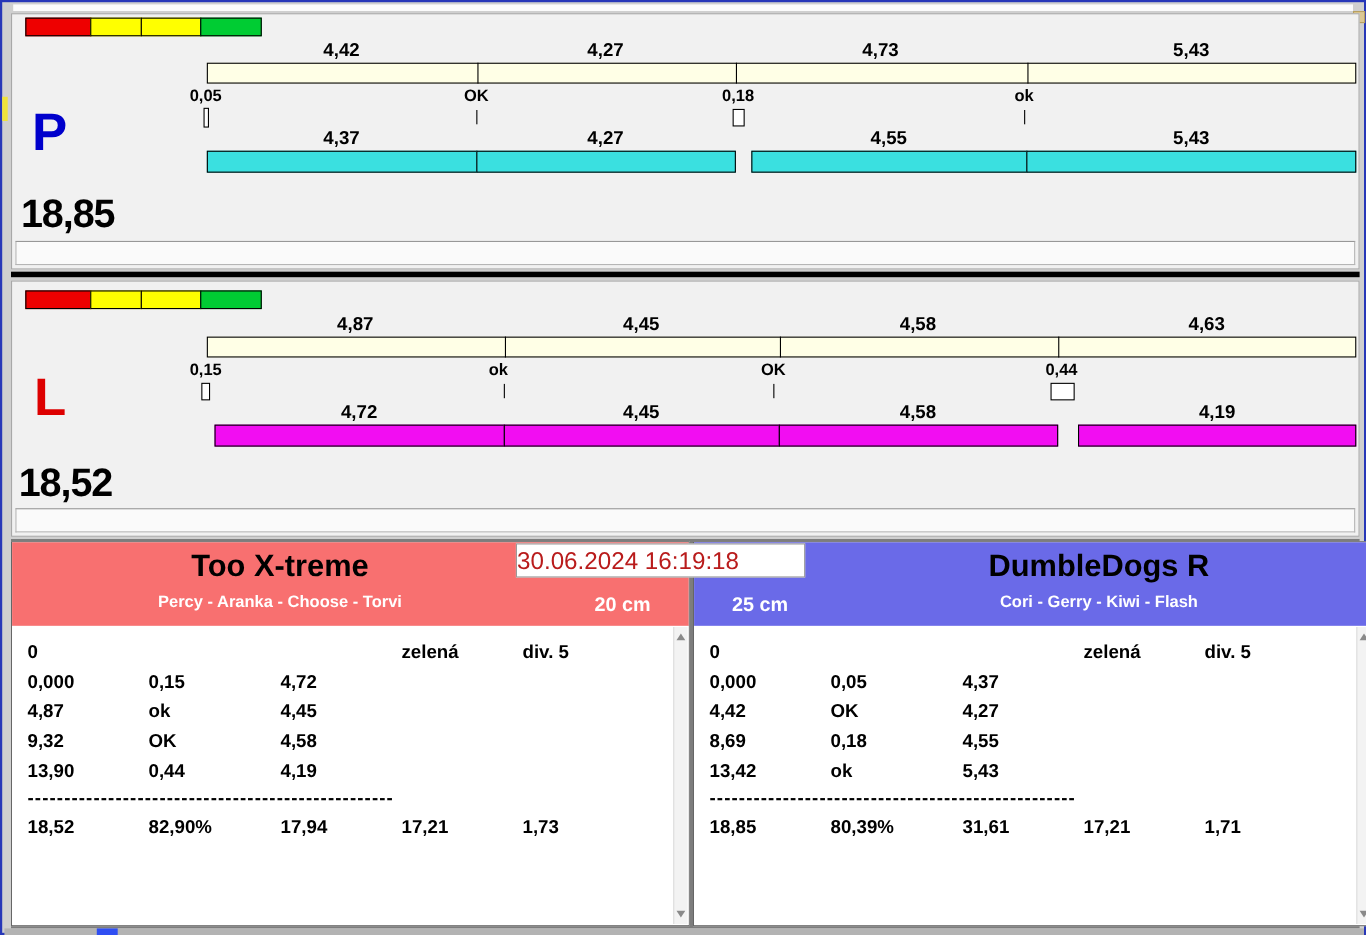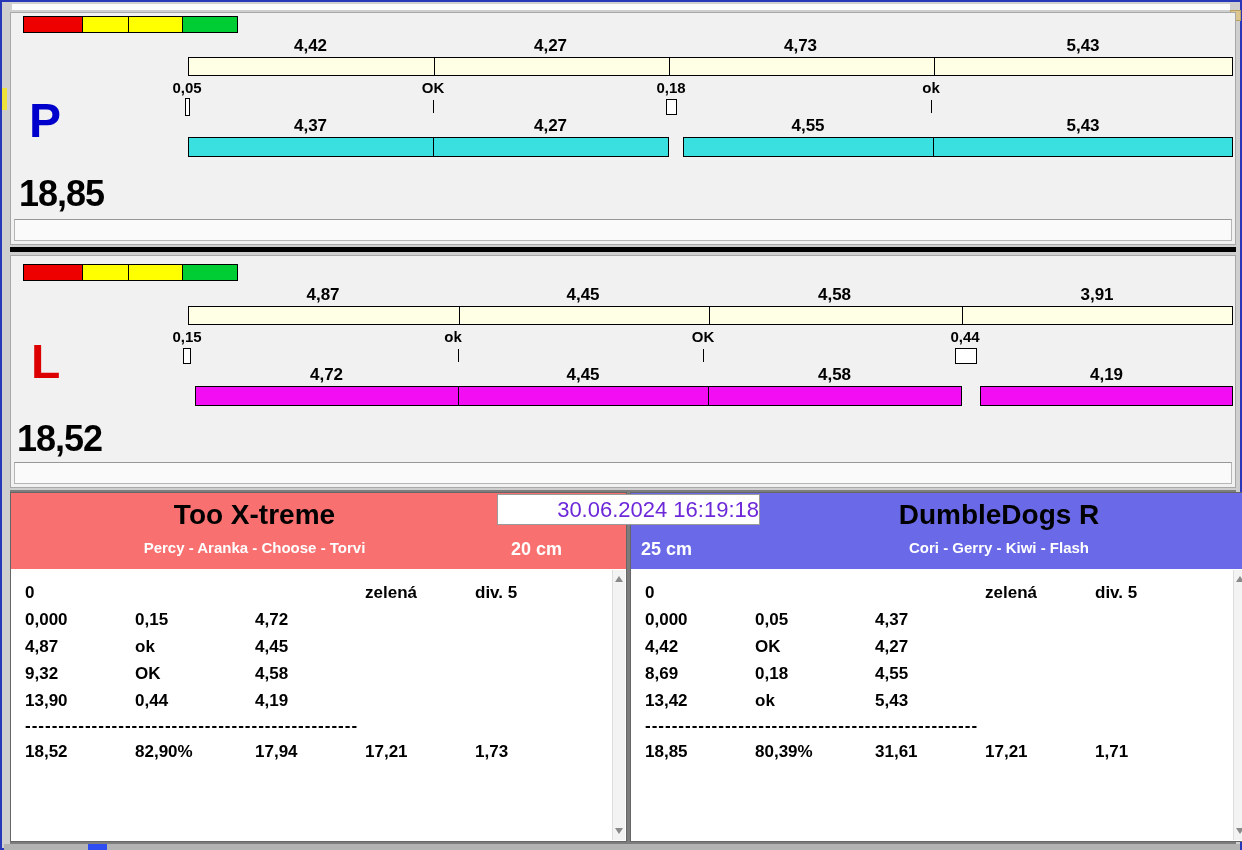--- a/index.html
+++ b/index.html
@@ -24,30 +24,30 @@
   .lane-total{position:absolute;font-size:36px;font-weight:bold;letter-spacing:-1px;color:#000}
   .lane-strip{position:absolute;left:3px;right:3px;bottom:3px;height:22px;background:#fafafa;border:1px solid #b5b5b5;border-top-color:#979797}
   .divider{position:absolute;top:245px;left:8px;width:1226px;height:5px;background:#000}
   .bottom{position:absolute;top:488px;left:8px;width:1226px;height:354px;background:#7d7d7d}
   .tbox{position:absolute;top:2px;height:350px;background:#fff;border:1px solid #666}
   .thead{position:absolute;left:0;right:0;top:0;height:76px}
   .head-red{background:#f87070}
   .head-blue{background:#6a6ae8}
   .ttitle{position:absolute;top:6px;font-size:28px;font-weight:bold;color:#000;text-align:center}
   .tmembers{position:absolute;top:46px;font-size:15px;font-weight:bold;color:#fff;text-align:center}
-  .theight{position:absolute;top:46px;font-size:18px;font-weight:bold;color:#fff;}
+  .theight{position:absolute;top:46px;font-size:18px;font-weight:bold;color:#fff;text-align:center}
   .tcontent{position:absolute;left:0;right:0;top:76px;bottom:0;background:#fff;padding:10px 14px 0 14px;overflow:hidden}
   .trow{display:flex;height:27px;line-height:27px;font-size:17px;font-weight:bold;white-space:nowrap;color:#000}
   .c1{width:110px}.c2{width:120px}.c3{width:110px}.c4{width:110px}.c5{flex:1}
   .tsep{height:24px;line-height:24px;font-size:17px;font-weight:bold;letter-spacing:1px;overflow:hidden;white-space:nowrap;color:#000}
   .vscroll{position:absolute;top:77px;right:1px;bottom:1px;width:13px;background:#f3f3f3;border-left:1px solid #ddd}
   .arr{width:0;height:0;border-left:4px solid transparent;border-right:4px solid transparent;margin:0 auto}
   .arr.up{border-bottom:6px solid #8a8a8a;margin-top:6px}
   .arr.down{border-top:6px solid #8a8a8a;position:absolute;bottom:6px;left:2px}
-  .datebox{position:absolute;top:4px;left:487px;width:263px;height:31px;background:#fff;border:1px solid #9a9a9a;text-align:right;font-size:22px;line-height:29px;z-index:5;color:#6d28d9}
+  .datebox{position:absolute;top:4px;left:459px;width:263px;height:31px;background:#fff;border:1px solid #9a9a9a;text-align:left;font-size:22px;line-height:29px;z-index:5;color:#b91c1c}
   .botstrip{position:absolute;top:842px;left:2px;width:1236px;height:6px;background:#b3b3b3}
   .hthumb{position:absolute;top:0;left:84px;width:19px;height:6px;background:#2f4ef2}
 </style>
 </head>
 <body>
 
 <div class="window">
 
   <div class="topstrip"></div>
   <div class="corner"></div>
@@ -103,21 +103,21 @@
     <div class="cbar" style="top:8px;">
       <span class="cseg" style="width:60px;background:#ee0000"></span>
       <span class="cseg" style="width:47px;background:#ffff00"></span>
       <span class="cseg" style="width:55px;background:#ffff00"></span>
       <span class="cseg" style="width:56px;background:#00cc33"></span>
     </div>
 
     <span class="val" style="top:30px;left:177px;width:270px">4,87</span>
     <span class="val" style="top:30px;left:447px;width:250px">4,45</span>
     <span class="val" style="top:30px;left:697px;width:253px">4,58</span>
-    <span class="val" style="top:30px;left:950px;width:272px">3,91</span>
+    <span class="val" style="top:30px;left:950px;width:272px">4,63</span>
 
     <div class="cream" style="top:50px;left:177px;width:1045px;">
       <i class="bardiv" style="left:270px"></i>
       <i class="bardiv" style="left:520px"></i>
       <i class="bardiv" style="left:773px"></i>
     </div>
 
     <span class="marker" style="top:72px;left:126px;width:100px">0,15</span>
     <span class="marker" style="top:72px;left:392px;width:100px">ok</span>
     <span class="marker" style="top:72px;left:642px;width:100px">OK</span>

